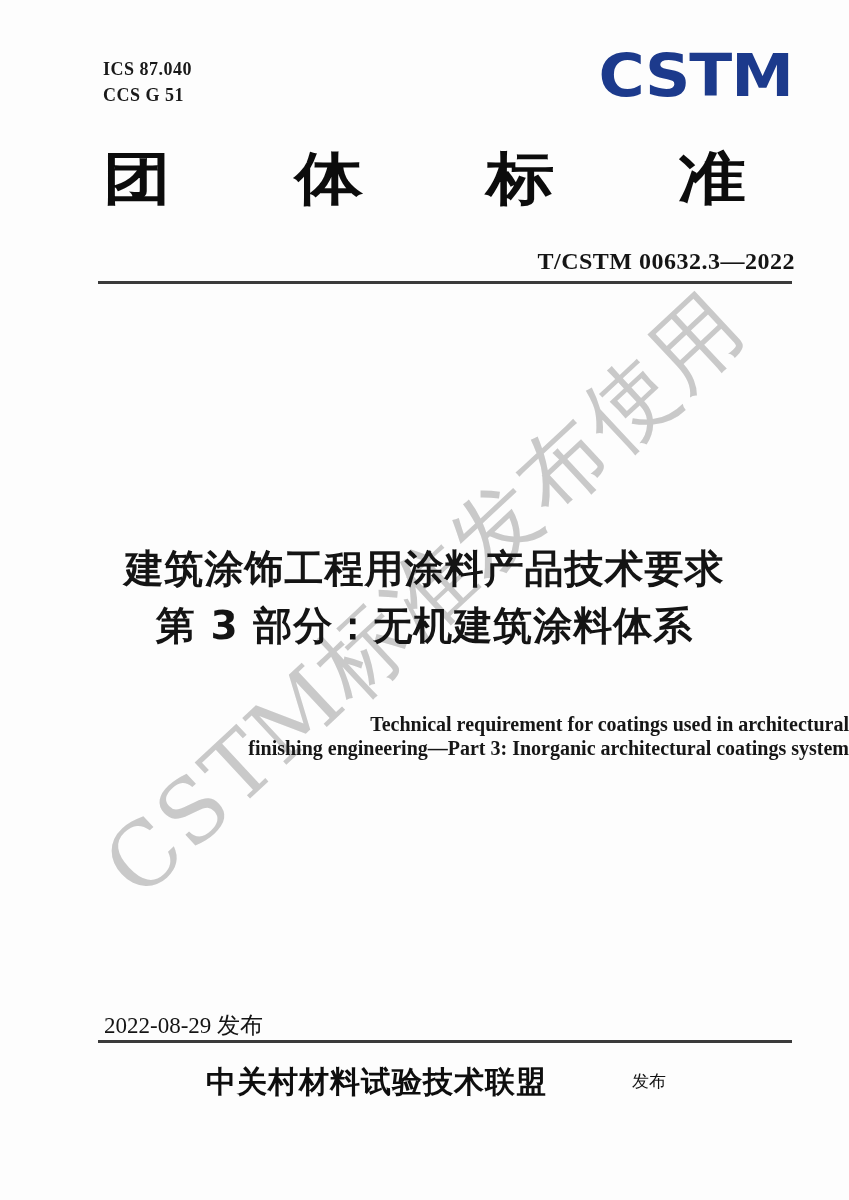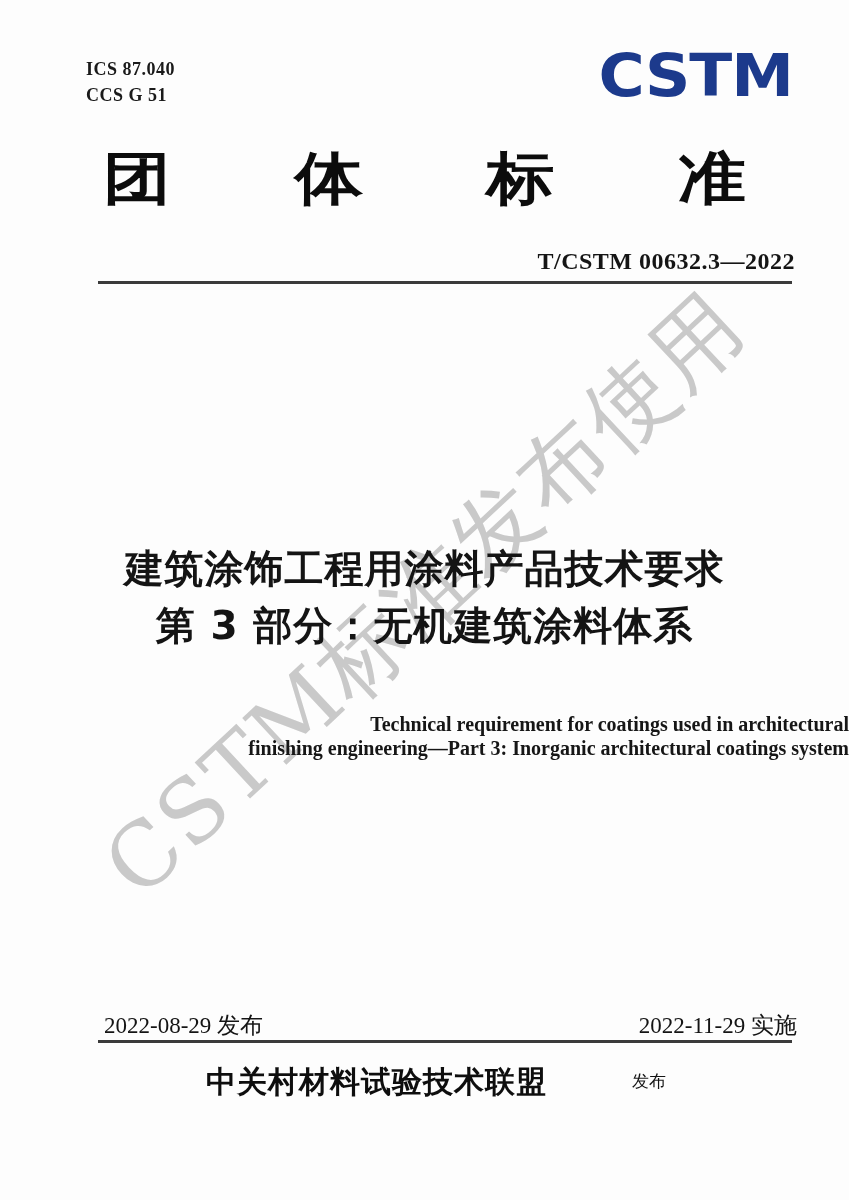--- a/index.html
+++ b/index.html
@@ -8,21 +8,21 @@
     background:#fdfdfd;
     position:relative;
     overflow:hidden;
     font-family:"Liberation Serif", serif;
     color:#111;
   }
   .page{position:absolute;inset:0;}
 
   
   .codes{
-    position:absolute;left:86px;top:56px;
+    position:absolute;left:103px;top:56px;
     font-family:"Liberation Serif", serif;
     font-weight:bold;font-size:18px;line-height:26px;
     color:#1a1a1a;letter-spacing:.5px;
   }
 
   
   .logo{
     position:absolute;left:588px;top:44px;width:205px;height:70px;
     font-family:"DejaVu Sans", sans-serif;
     font-weight:800;font-size:63px;line-height:70px;
@@ -140,21 +140,20 @@
       <div>第 3 部分：无机建筑涂料体系</div>
     </div>
 
     <div class="en-title">
       <div>Technical requirement for coatings used in architectural</div>
       <div>finishing engineering—Part 3: Inorganic architectural coatings system</div>
     </div>
 
     <div class="dates">
       <span>2022-08-29 发布</span>
-      <span>2022-11-29 实施</span>
     </div>
 
     <div class="rule rule-bottom"></div>
 
     <div class="publisher">中关村材料试验技术联盟</div>
     <div class="publish-label">发布</div>
 
   </div>
 </div>
 

